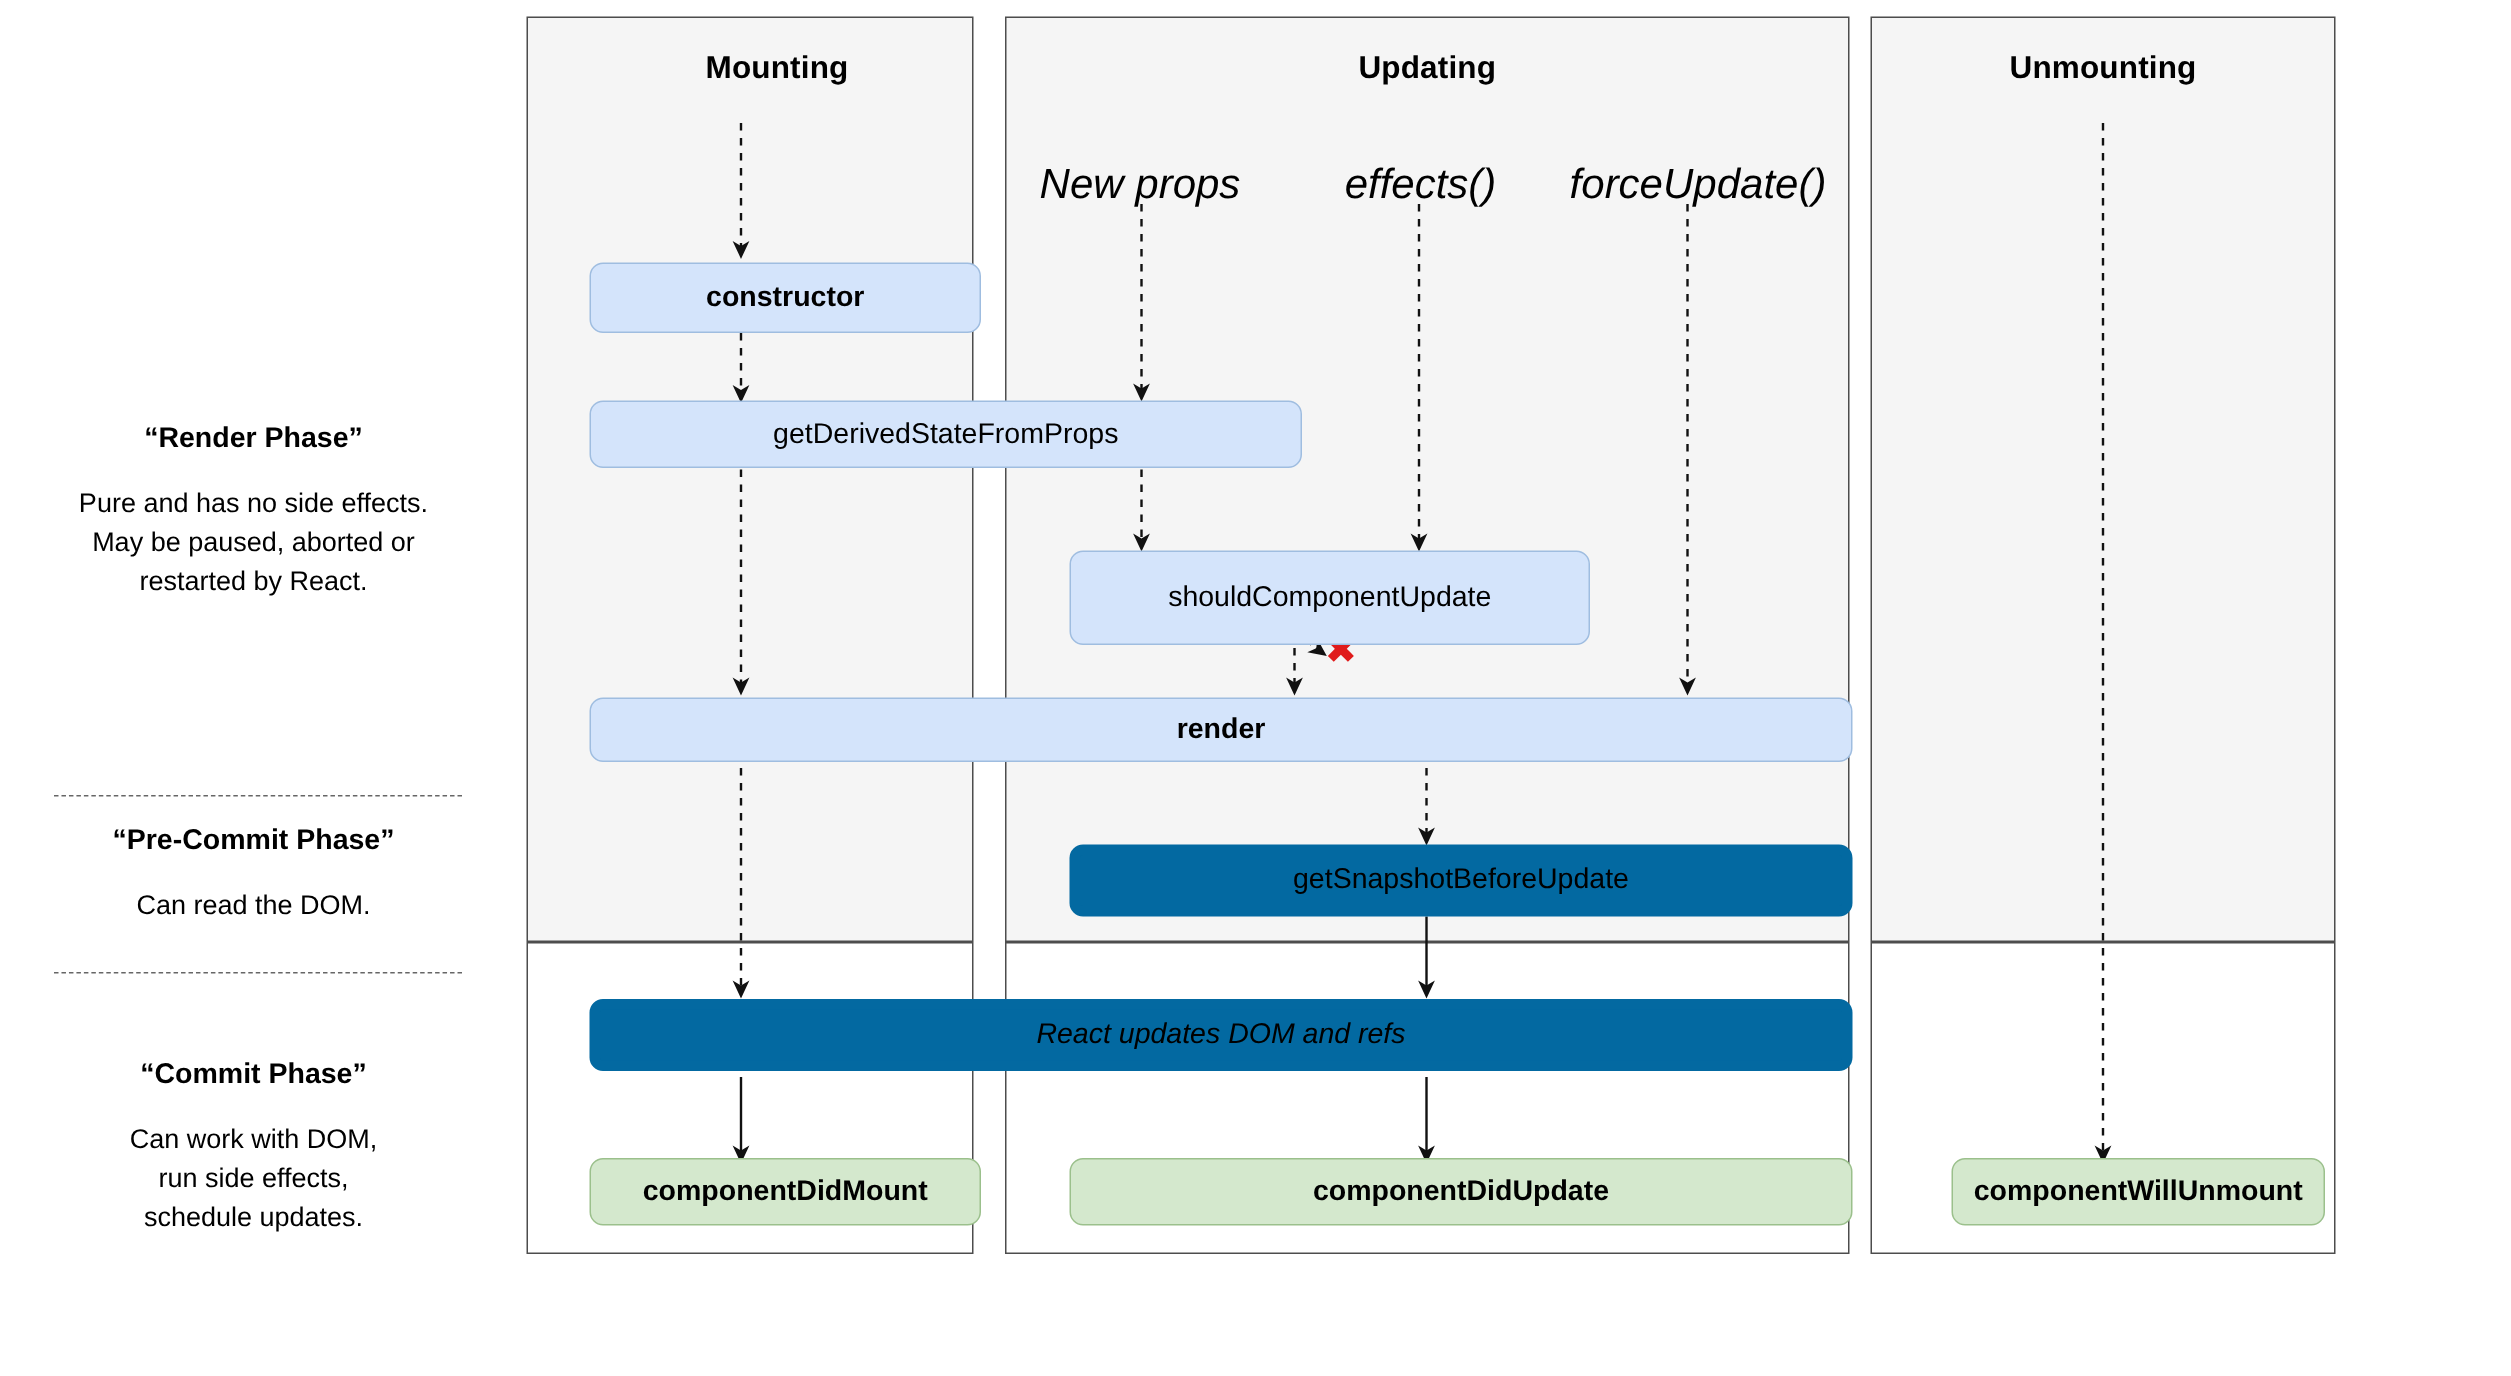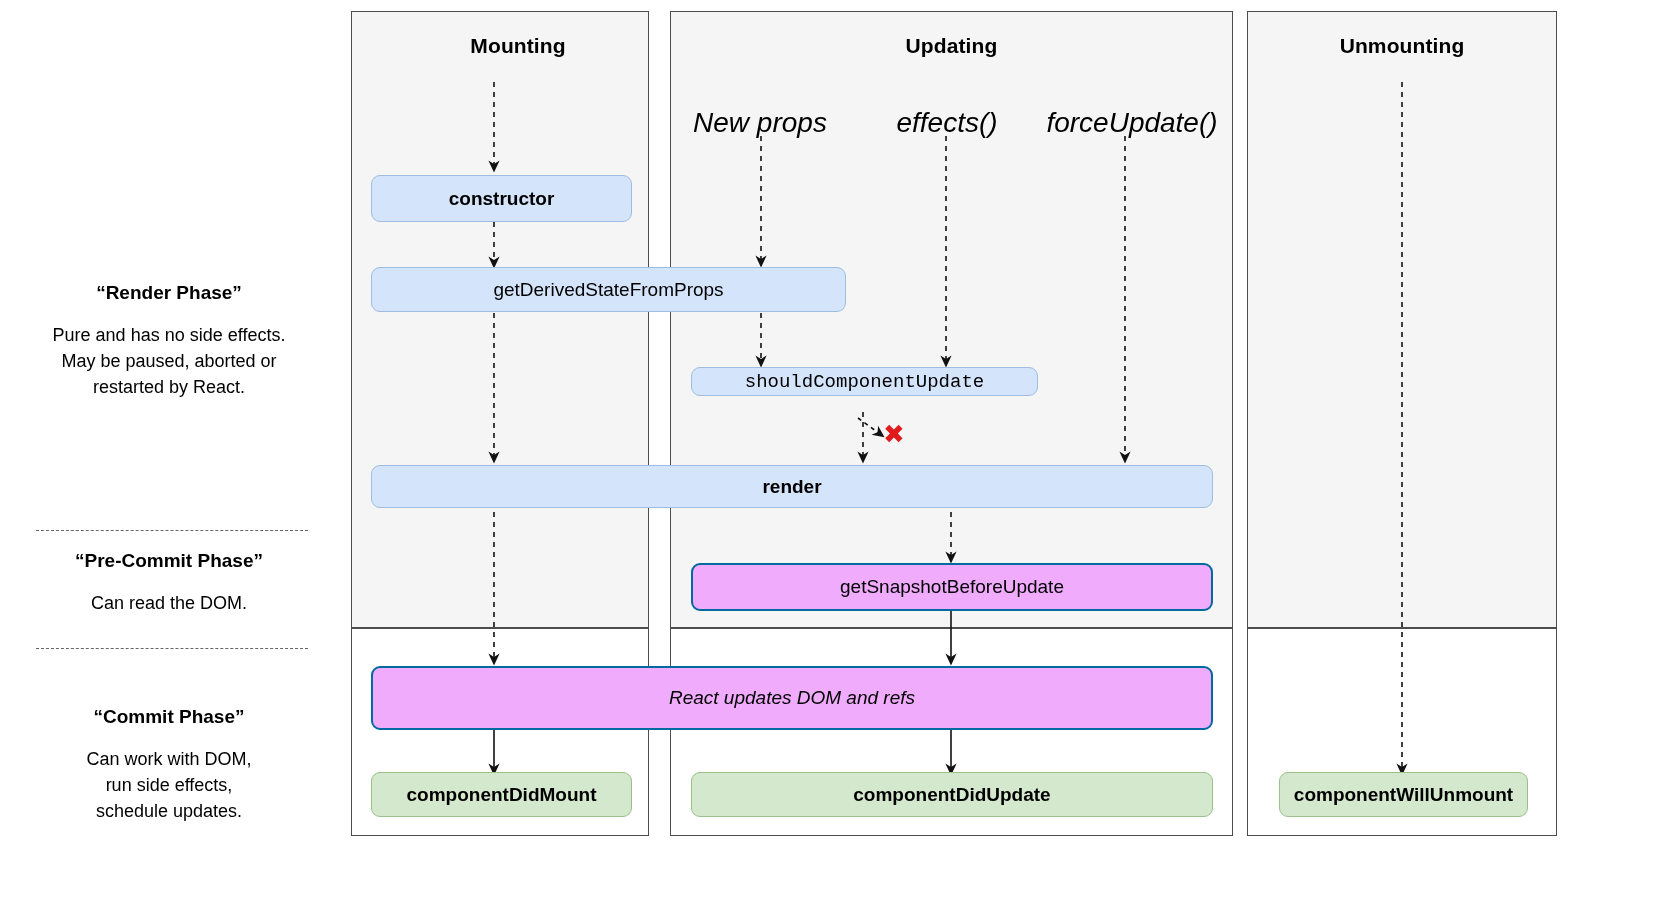--- a/index.html
+++ b/index.html
@@ -26,24 +26,24 @@
   
   .trigger{
     position:absolute;text-align:center;
     font-style:italic;font-size:28px;color:#000;white-space:nowrap;
   }
 
   
   .lbox{
     position:absolute;box-sizing:border-box;
     border-radius:9px;display:flex;align-items:center;justify-content:center;
-    font-size:19px;color:#000;text-align:center;
+    font-size:19px;color:#000;text-align:center;margin-left:22px;
   }
   .lbox.blue{background:#d4e4fb;border:1px solid #9fbde0;}
-  .lbox.yellow{background:#f0abfc;border:2px solid #0369a1;}
+  .lbox.yellow{background:#0369a1;border:7px solid #0369a1;}
   .lbox.green{background:#d4e8cd;border:1px solid #9bc08c;}
   .lbox.bold{font-weight:bold;}
   .lbox.italic{font-style:italic;}
 
   
   .arrows{position:absolute;left:0;top:0;width:1674px;height:917px;pointer-events:none;}
 
   
   .phase{position:absolute;width:310px;text-align:center;color:#000;}
   .phase-title{font-weight:bold;font-size:19px;margin-bottom:18px;}
@@ -119,27 +119,27 @@
 
     <line x1="1402" y1="82" x2="1402" y2="770" stroke="#111" stroke-width="1.6" stroke-dasharray="5,5" marker-end="url(#ah-dash)"></line>
   </svg>
 
   <div class="xmark" style="left:883px;top:421px;">✖</div>
 
   <div class="lbox blue bold" style="left:371px;top:175px;width:261px;height:47px;">constructor</div>
 
   <div class="lbox blue" style="left:371px;top:267px;width:475px;height:45px;">getDerivedStateFromProps</div>
 
-  <div class="lbox blue" style="left:691px;top:367px;width:347px;height:29px;font-family:Liberation Mono, monospace;">shouldComponentUpdate</div>
+  <div class="lbox blue" style="left:691px;top:367px;width:347px;height:63px;">shouldComponentUpdate</div>
 
   <div class="lbox blue bold" style="left:371px;top:465px;width:842px;height:43px;">render</div>
 
   <div class="lbox yellow" style="left:691px;top:563px;width:522px;height:48px;">getSnapshotBeforeUpdate</div>
 
-  <div class="lbox yellow italic" style="left:371px;top:666px;width:842px;height:64px;">React updates DOM and refs</div>
+  <div class="lbox yellow italic" style="left:371px;top:666px;width:842px;height:48px;">React updates DOM and refs</div>
 
   <div class="lbox green bold" style="left:371px;top:772px;width:261px;height:45px;">componentDidMount</div>
 
   <div class="lbox green bold" style="left:691px;top:772px;width:522px;height:45px;">componentDidUpdate</div>
 
   <div class="lbox green bold" style="left:1279px;top:772px;width:249px;height:45px;">componentWillUnmount</div>
 
   <div class="phase" style="left:14px;top:282px;">
     <div class="phase-title">“Render Phase”</div>
     <div class="phase-desc">

